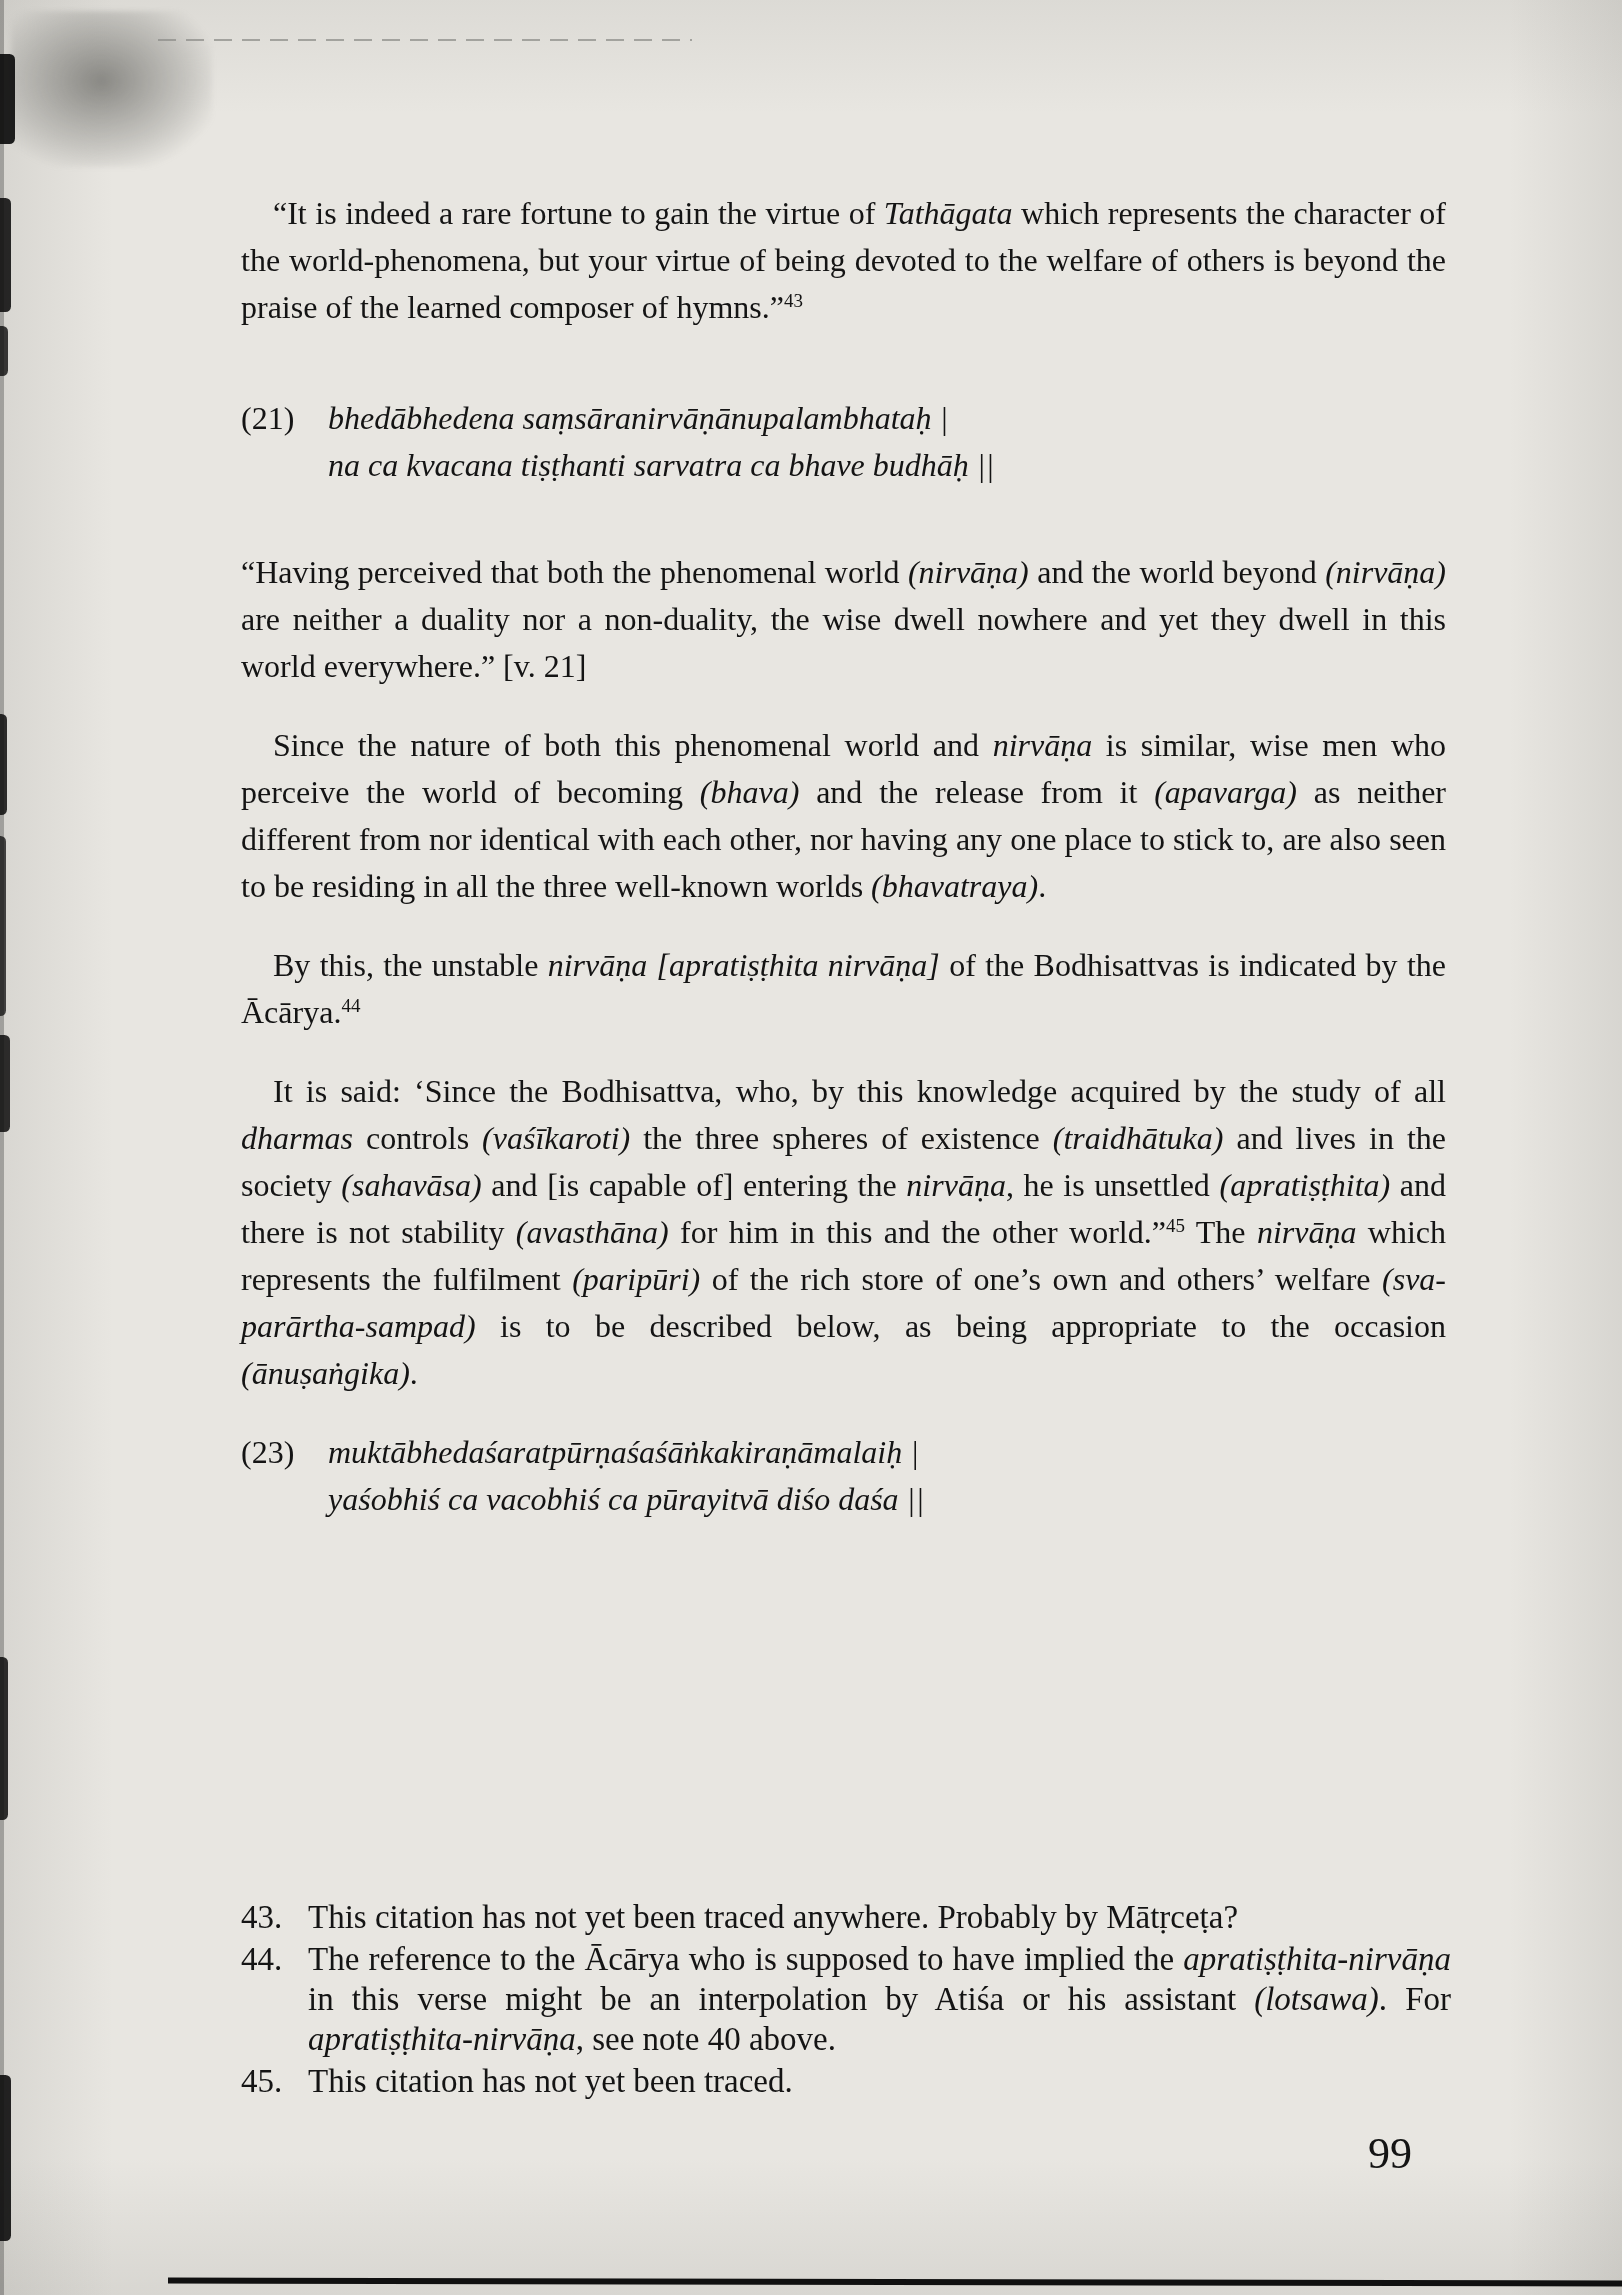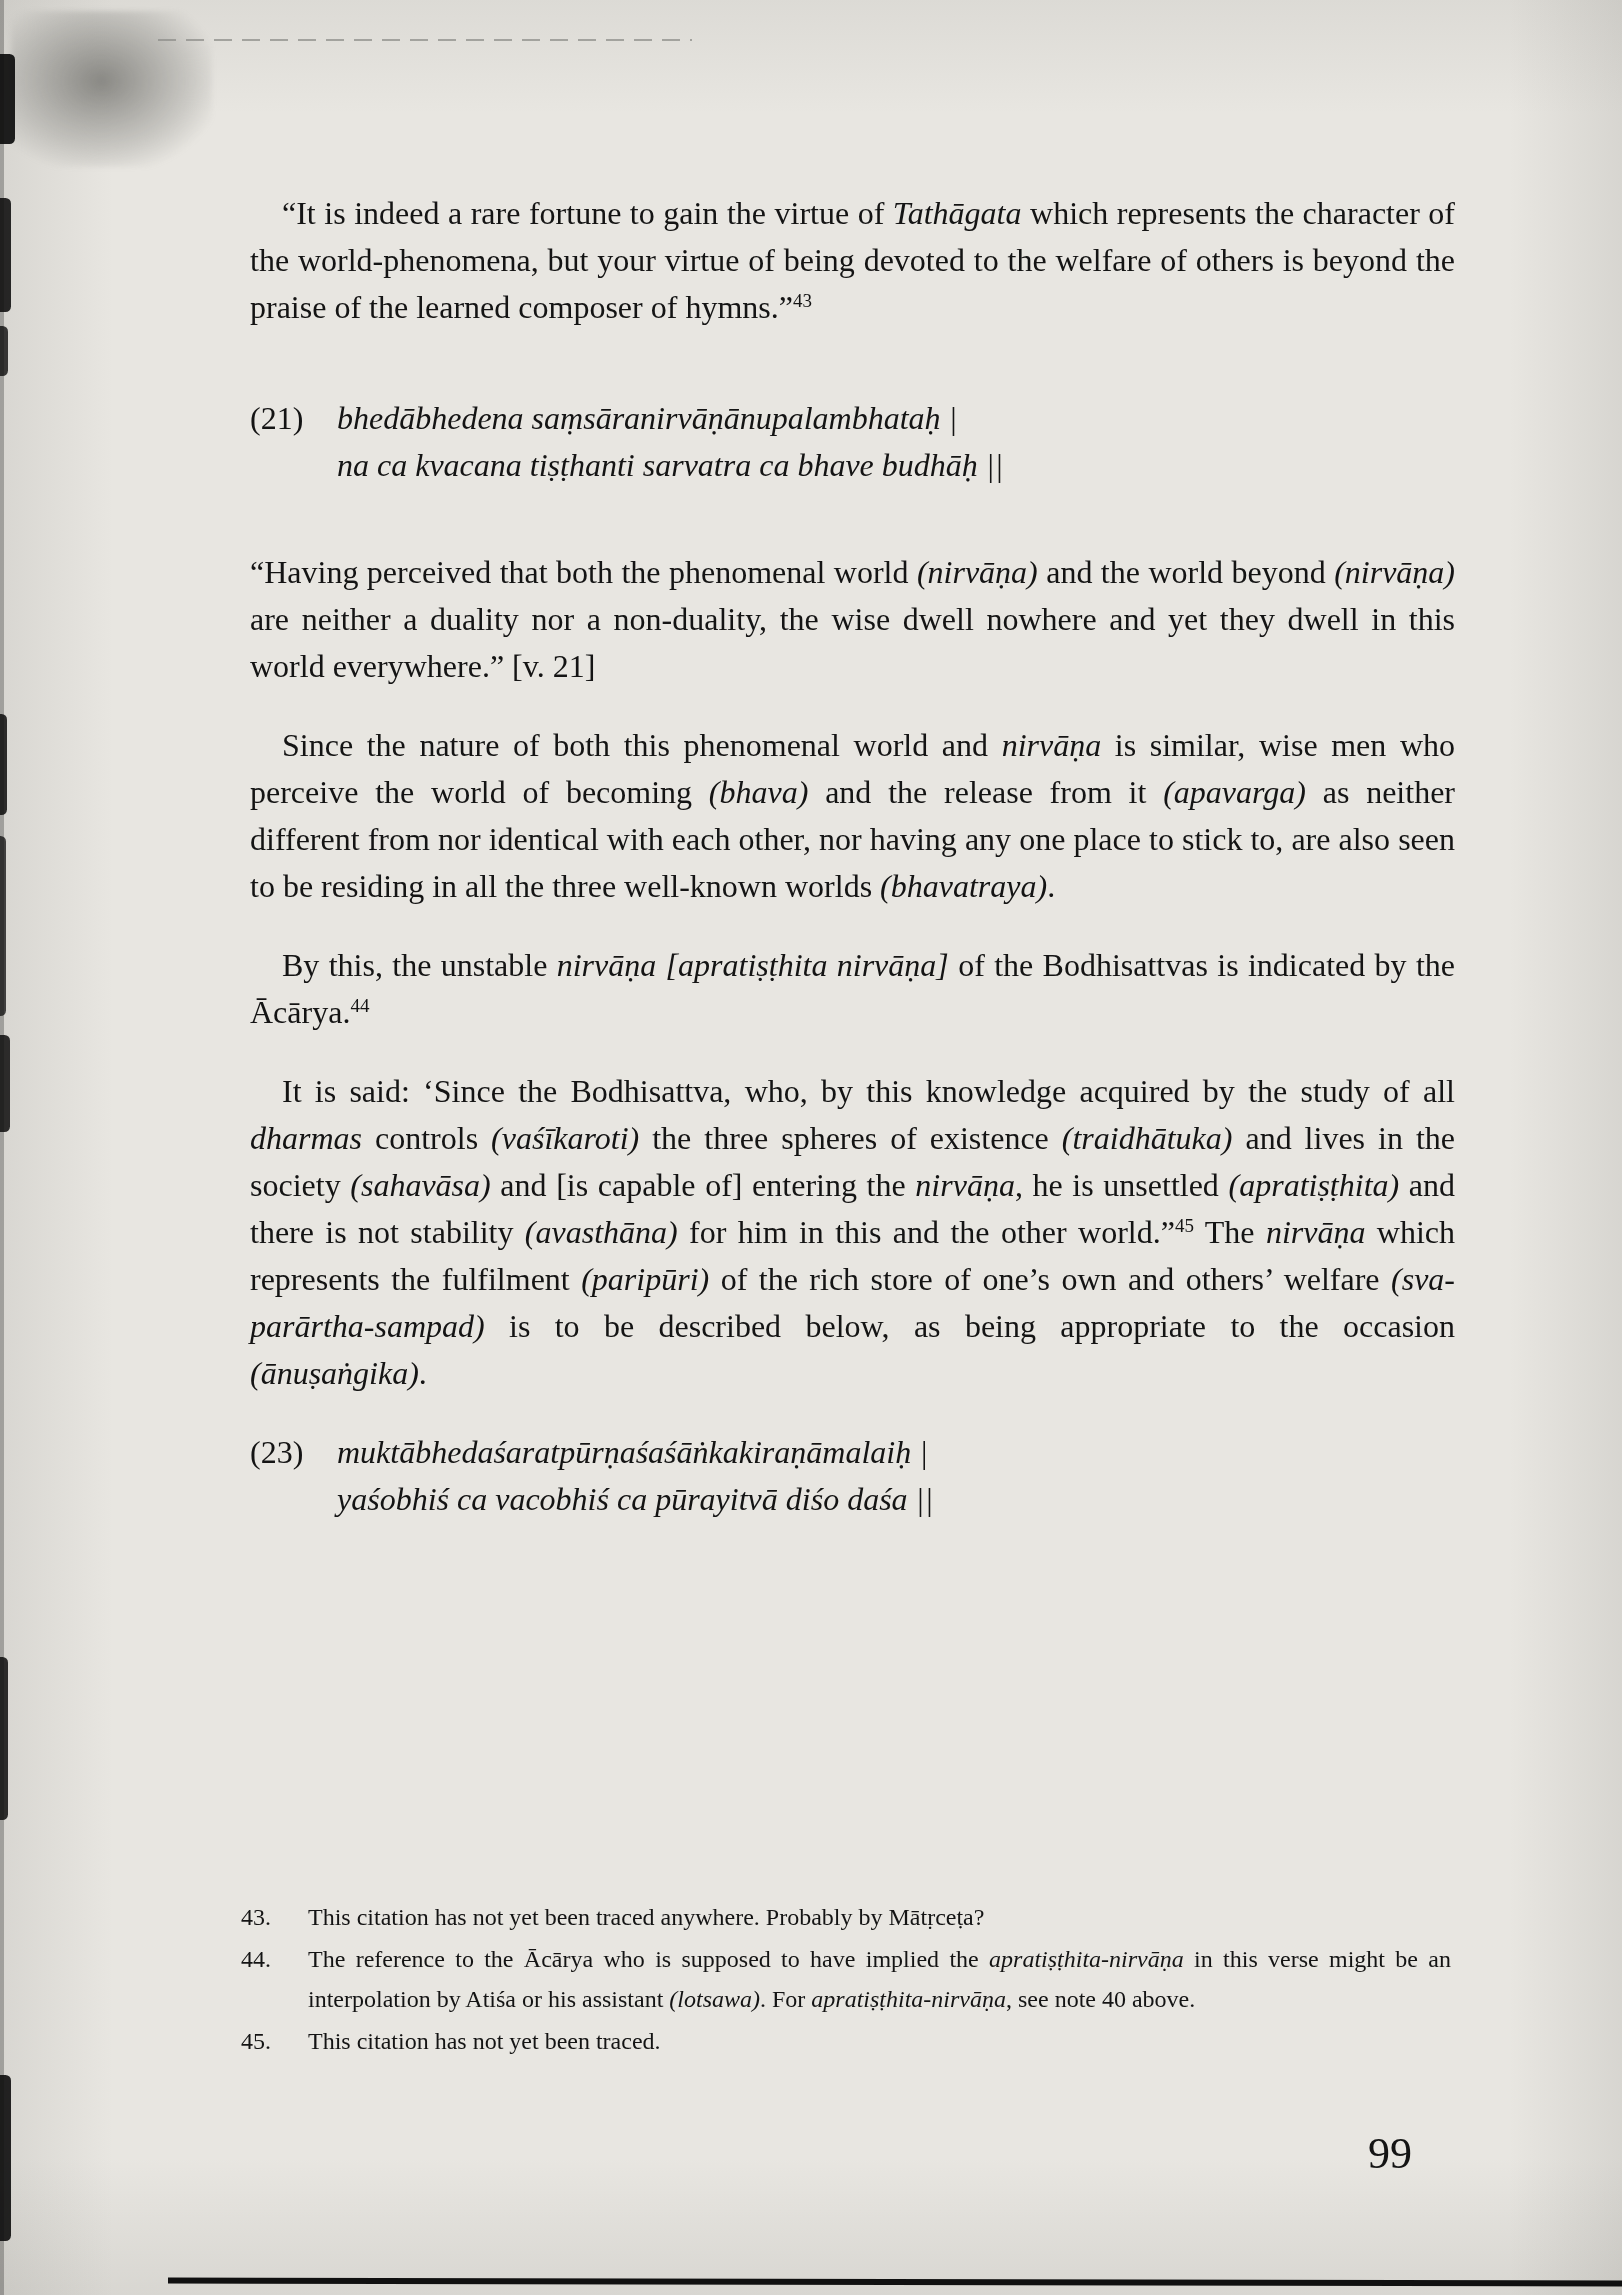--- a/index.html
+++ b/index.html
@@ -39,35 +39,35 @@
   .mark-g { top: 1657px; height: 163px; width: 8.3px; opacity: .85; }
   .mark-h { top: 2075px; height: 166px; width: 11px; opacity: .9; }
   .bottom-line {
     position: absolute; left: 168px; top: 2279px; width: 1455px; height: 6.2px;
     background: #101010; transform: rotate(.12deg);
   }
 
   
   .content {
     position: absolute; left: 241px; top: 158px; width: 1205px;
-    font-size: 32px; line-height: 47px; margin-left: 9px;
+    font-size: 32px; line-height: 47px;
   }
   .para { text-align: justify; }
   .para.indent { text-indent: 32px; }
   .verse { margin: 64px 0 60px 0; }
   .verse.follow { margin: 42px 0 0 0; }
   .verse.tight { margin: 0; }
   .vline { white-space: nowrap; font-style: italic; }
   .vnum { display: inline-block; width: 87px; font-style: normal; }
   .vline.cont { padding-left: 87px; }
   sup { font-size: 19px; line-height: 0; vertical-align: 11px; }
 
   .footnotes {
     position: absolute; left: 241px; top: 1897px; width: 1210px;
-    font-size: 24px; line-height: 40px;
+    font-size: 33px; line-height: 40px;
   }
   .fn { text-align: justify; padding-left: 67px; text-indent: -67px; margin-bottom: 2.1px; }
   .fn-num { display: inline-block; width: 67px; text-indent: 0; }
 
   .page-number { position: absolute; left: 1368px; top: 2128px; font-size: 44px; }
 </style>
 </head>
 <body>
 
 <div class="vignette"></div>

